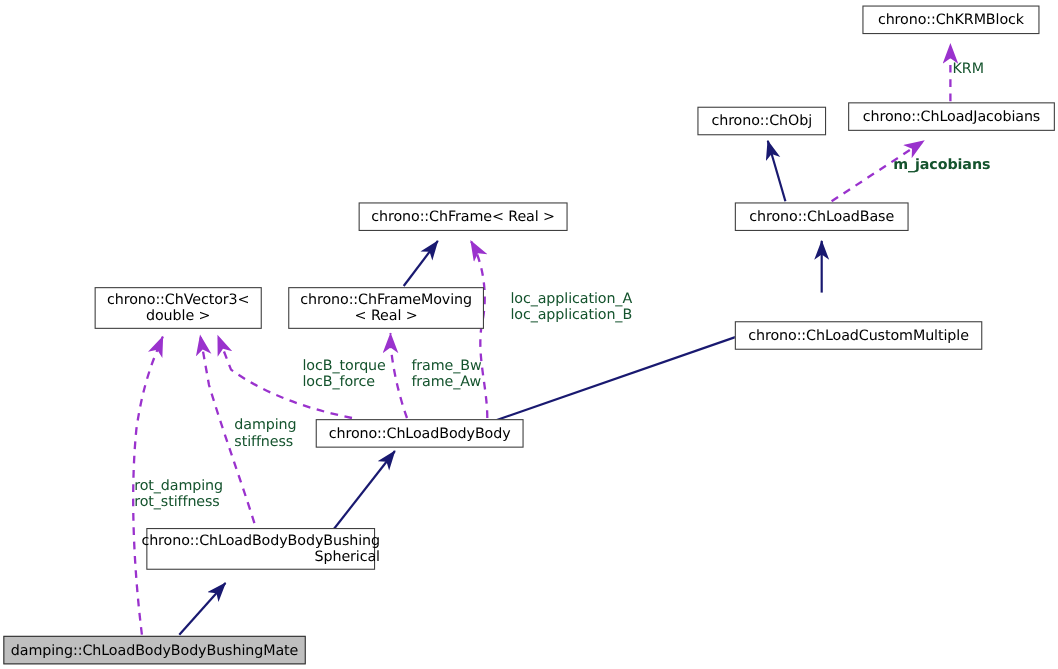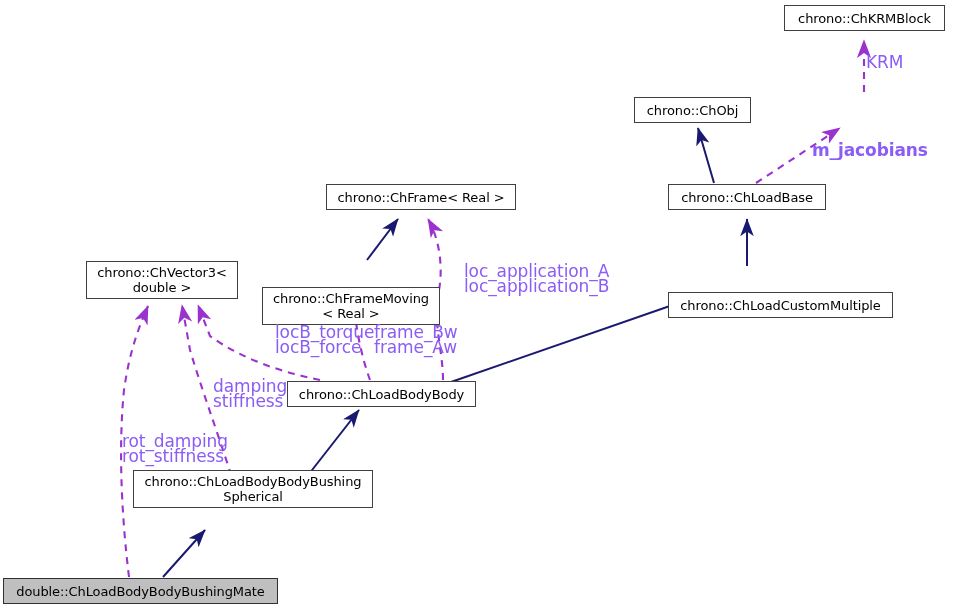--- a/index.html
+++ b/index.html
@@ -36,22 +36,22 @@
     line-height: 15px;
     white-space: pre-line;
     letter-spacing: -0.1px;
   }
   .node-box.current {
     background: #bfbfbf;
     border: 1px solid #303030;
   }
   .edge-label {
     position: absolute;
-    color: #8b5cf6;
-    font-size: 17px;
+    color: #14532d;
+    font-size: 13px;
     line-height: 15px;
     white-space: pre-line;
     letter-spacing: -0.1px;
   }
   .el-left { text-align: left; }
 </style>
 </head>
 <body>
 
 <div id="canvas">
@@ -116,58 +116,61 @@
 
     <g>
       <path d="M129,577 C122,520 118,450 124,390 C130,348 140,325 148,306" stroke="#9a32cd" stroke-width="2.1" fill="none" stroke-dasharray="7,6" marker-end="url(#arrow-purple)"></path>
     </g>
   </svg>
 
   <div class="node-box" style="left:784px; top:5px; width:161px; height:26px;">
     <span>chrono::ChKRMBlock</span>
   </div>
 
+  <div class="node-box" style="left:771px; top:93px; width:188px; height:26px;">
+    <span>chrono::ChLoadJacobians</span>
+  </div>
 
   <div class="node-box" style="left:634px; top:97px; width:117px; height:26px;">
     <span>chrono::ChObj</span>
   </div>
 
   <div class="node-box" style="left:668px; top:184px; width:158px; height:26px;">
     <span>chrono::ChLoadBase</span>
   </div>
 
   <div class="node-box" style="left:668px; top:267px; width:225px; height:26px;margin-top:25px;">
     <span>chrono::ChLoadCustomMultiple</span>
   </div>
 
   <div class="node-box" style="left:326px; top:184px; width:190px; height:26px;">
     <span>chrono::ChFrame&lt; Real &gt;</span>
   </div>
 
-  <div class="node-box" style="left:262px; top:261px; width:178px; height:38px;margin-top:26px;">
+  <div class="node-box" style="left:262px; top:261px; width:178px; height:38px;">
     <span>chrono::ChFrameMoving
 &lt; Real &gt;</span>
   </div>
 
   <div class="node-box" style="left:86px; top:261px; width:152px; height:38px;">
     <span>chrono::ChVector3&lt;
 double &gt;</span>
   </div>
 
   <div class="node-box" style="left:287px; top:381px; width:189px; height:26px;">
     <span>chrono::ChLoadBodyBody</span>
   </div>
 
-  <div class="node-box" style="left:133px; top:470px; width:240px; height:38px;">
+  <div class="node-box" style="left:133px; top:480px; width:208px; height:38px;text-align:right;">
     <span>chrono::ChLoadBodyBodyBushing
 Spherical</span>
   </div>
 
   <div class="node-box current" style="left:3px; top:578px; width:275px; height:26px;">
-    <span>double::ChLoadBodyBodyBushingMate</span>
+    <span>damping::ChLoadBodyBodyBushingMate</span>
   </div>
 
   <div class="edge-label el-left" style="left:866px; top:55px;">KRM</div>
 
   <div class="edge-label el-left" style="left:812px; top:143px;font-weight:bold;">m_jacobians</div>
 
   <div class="edge-label el-left" style="left:464px; top:264px;">loc_application_A
 loc_application_B</div>
 
   <div class="edge-label el-left" style="left:275px; top:325px;">locB_torque

